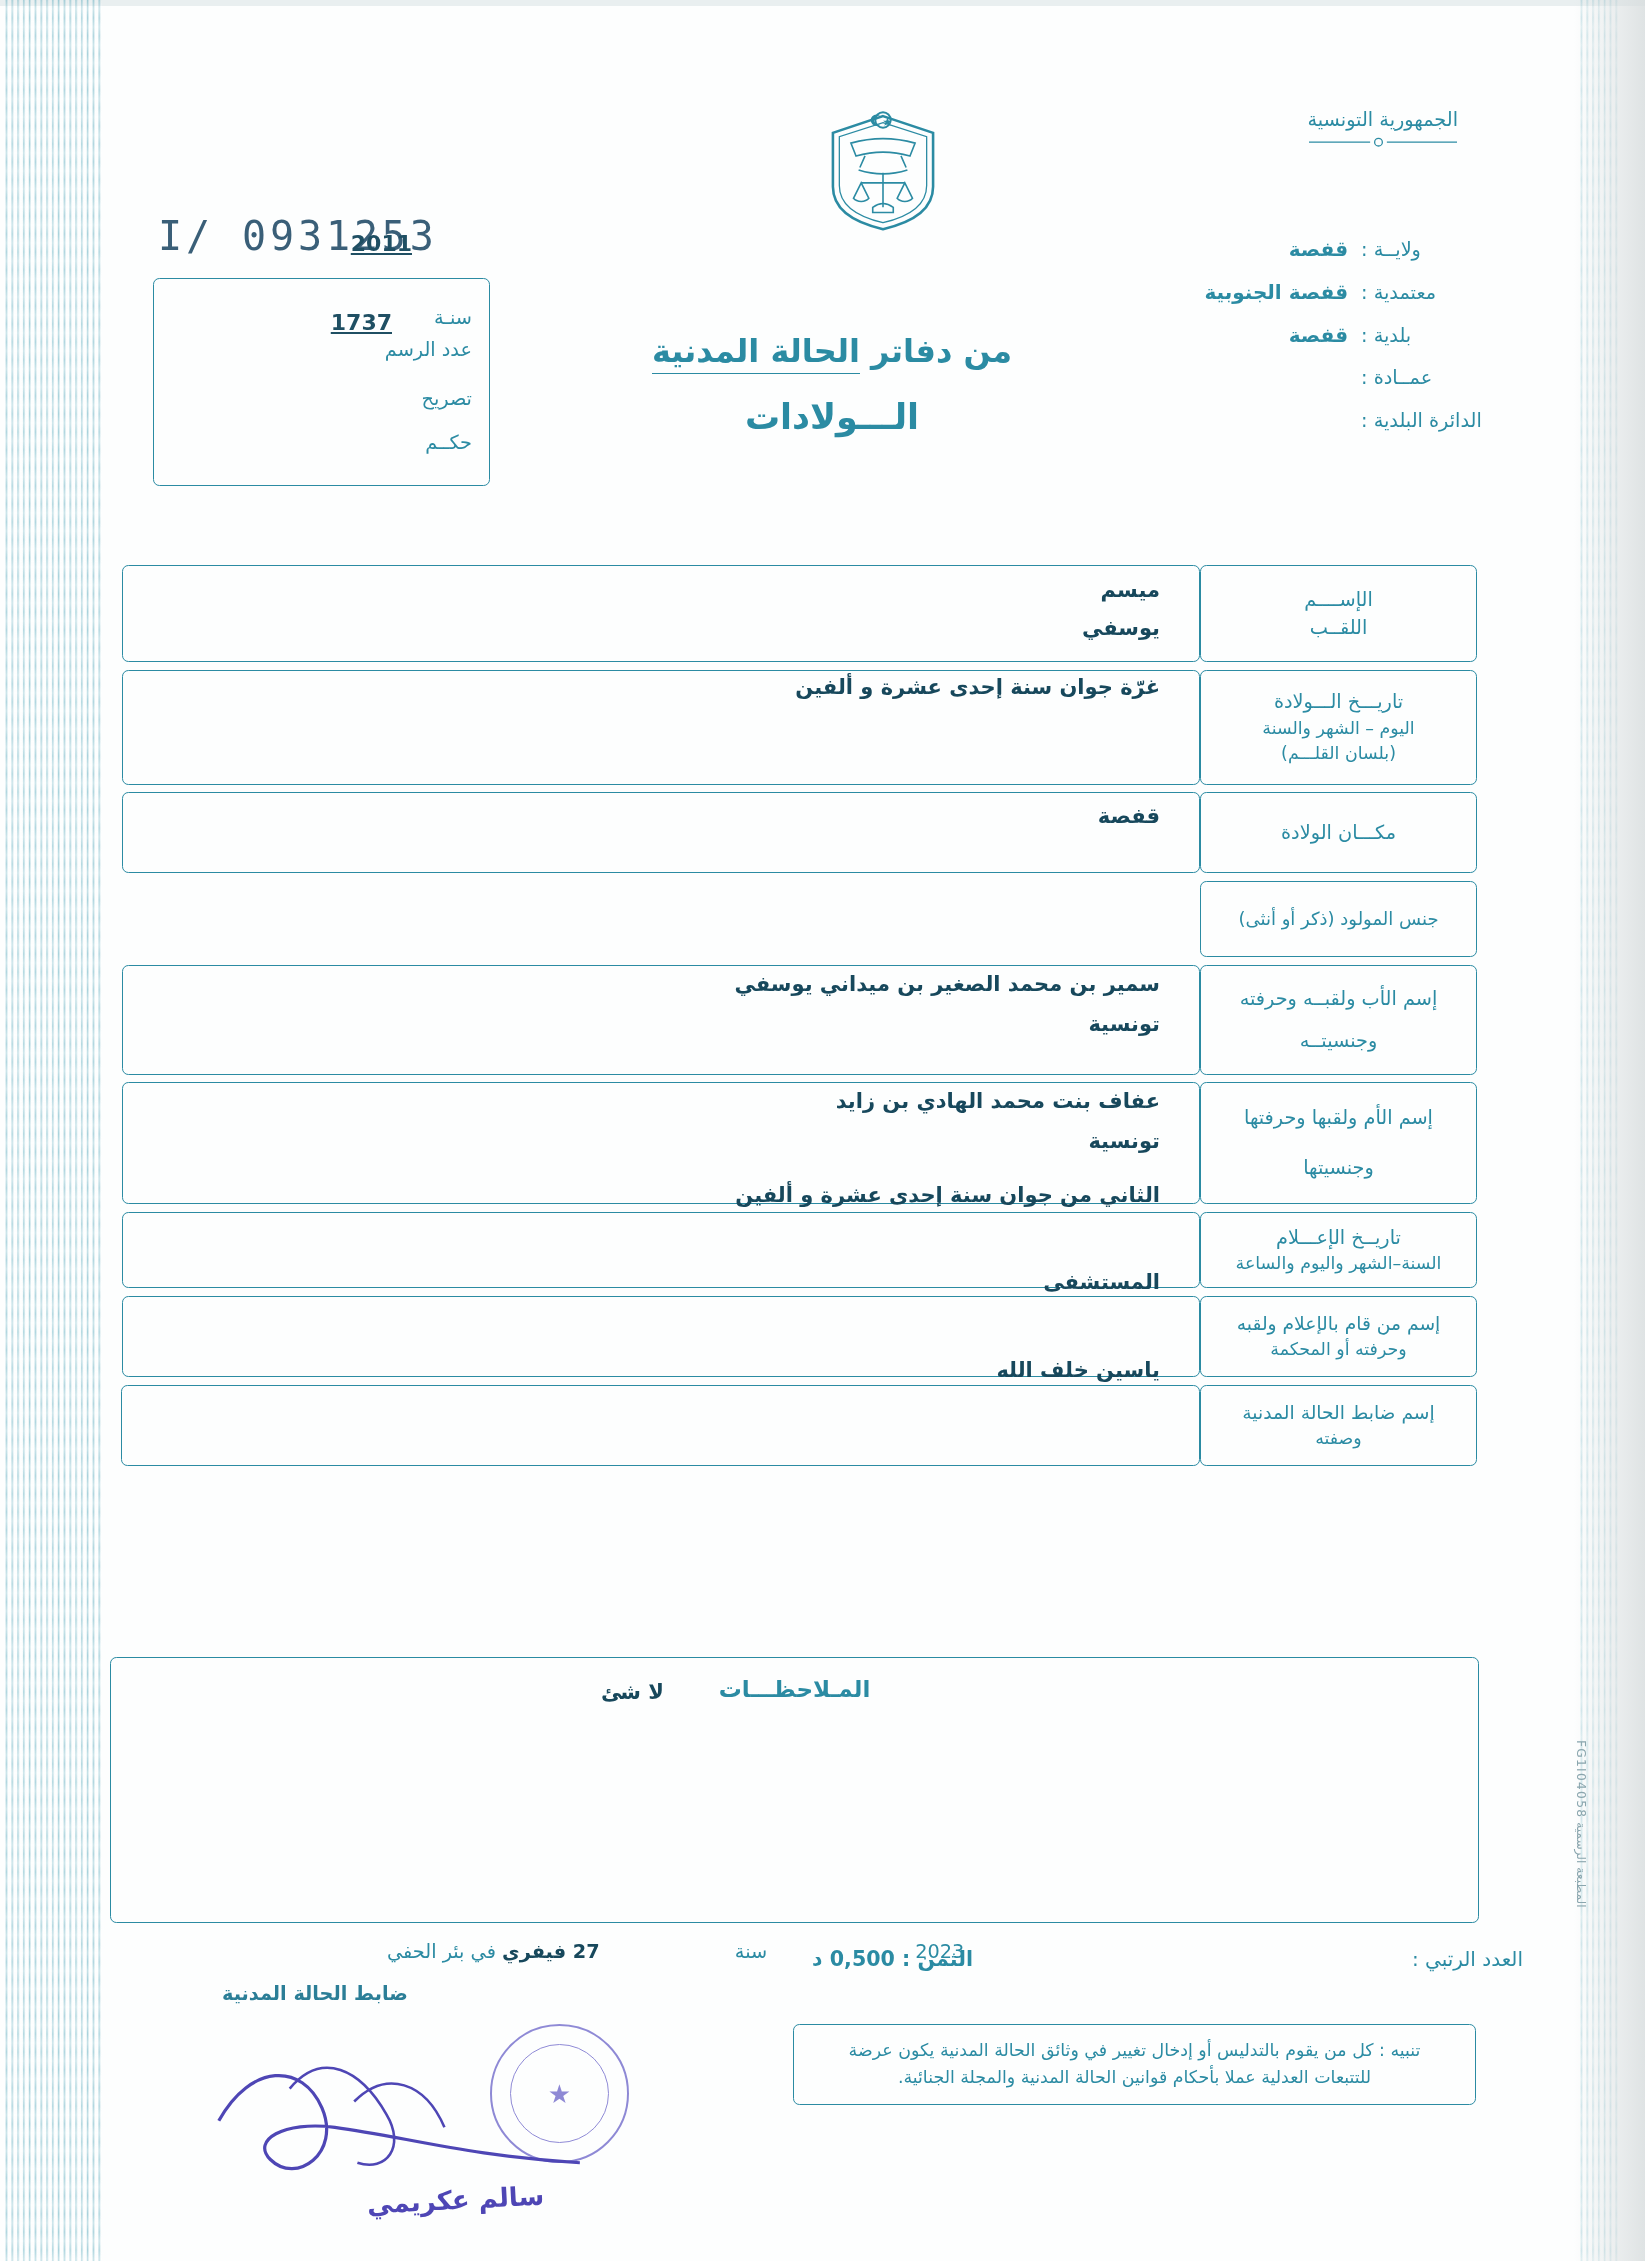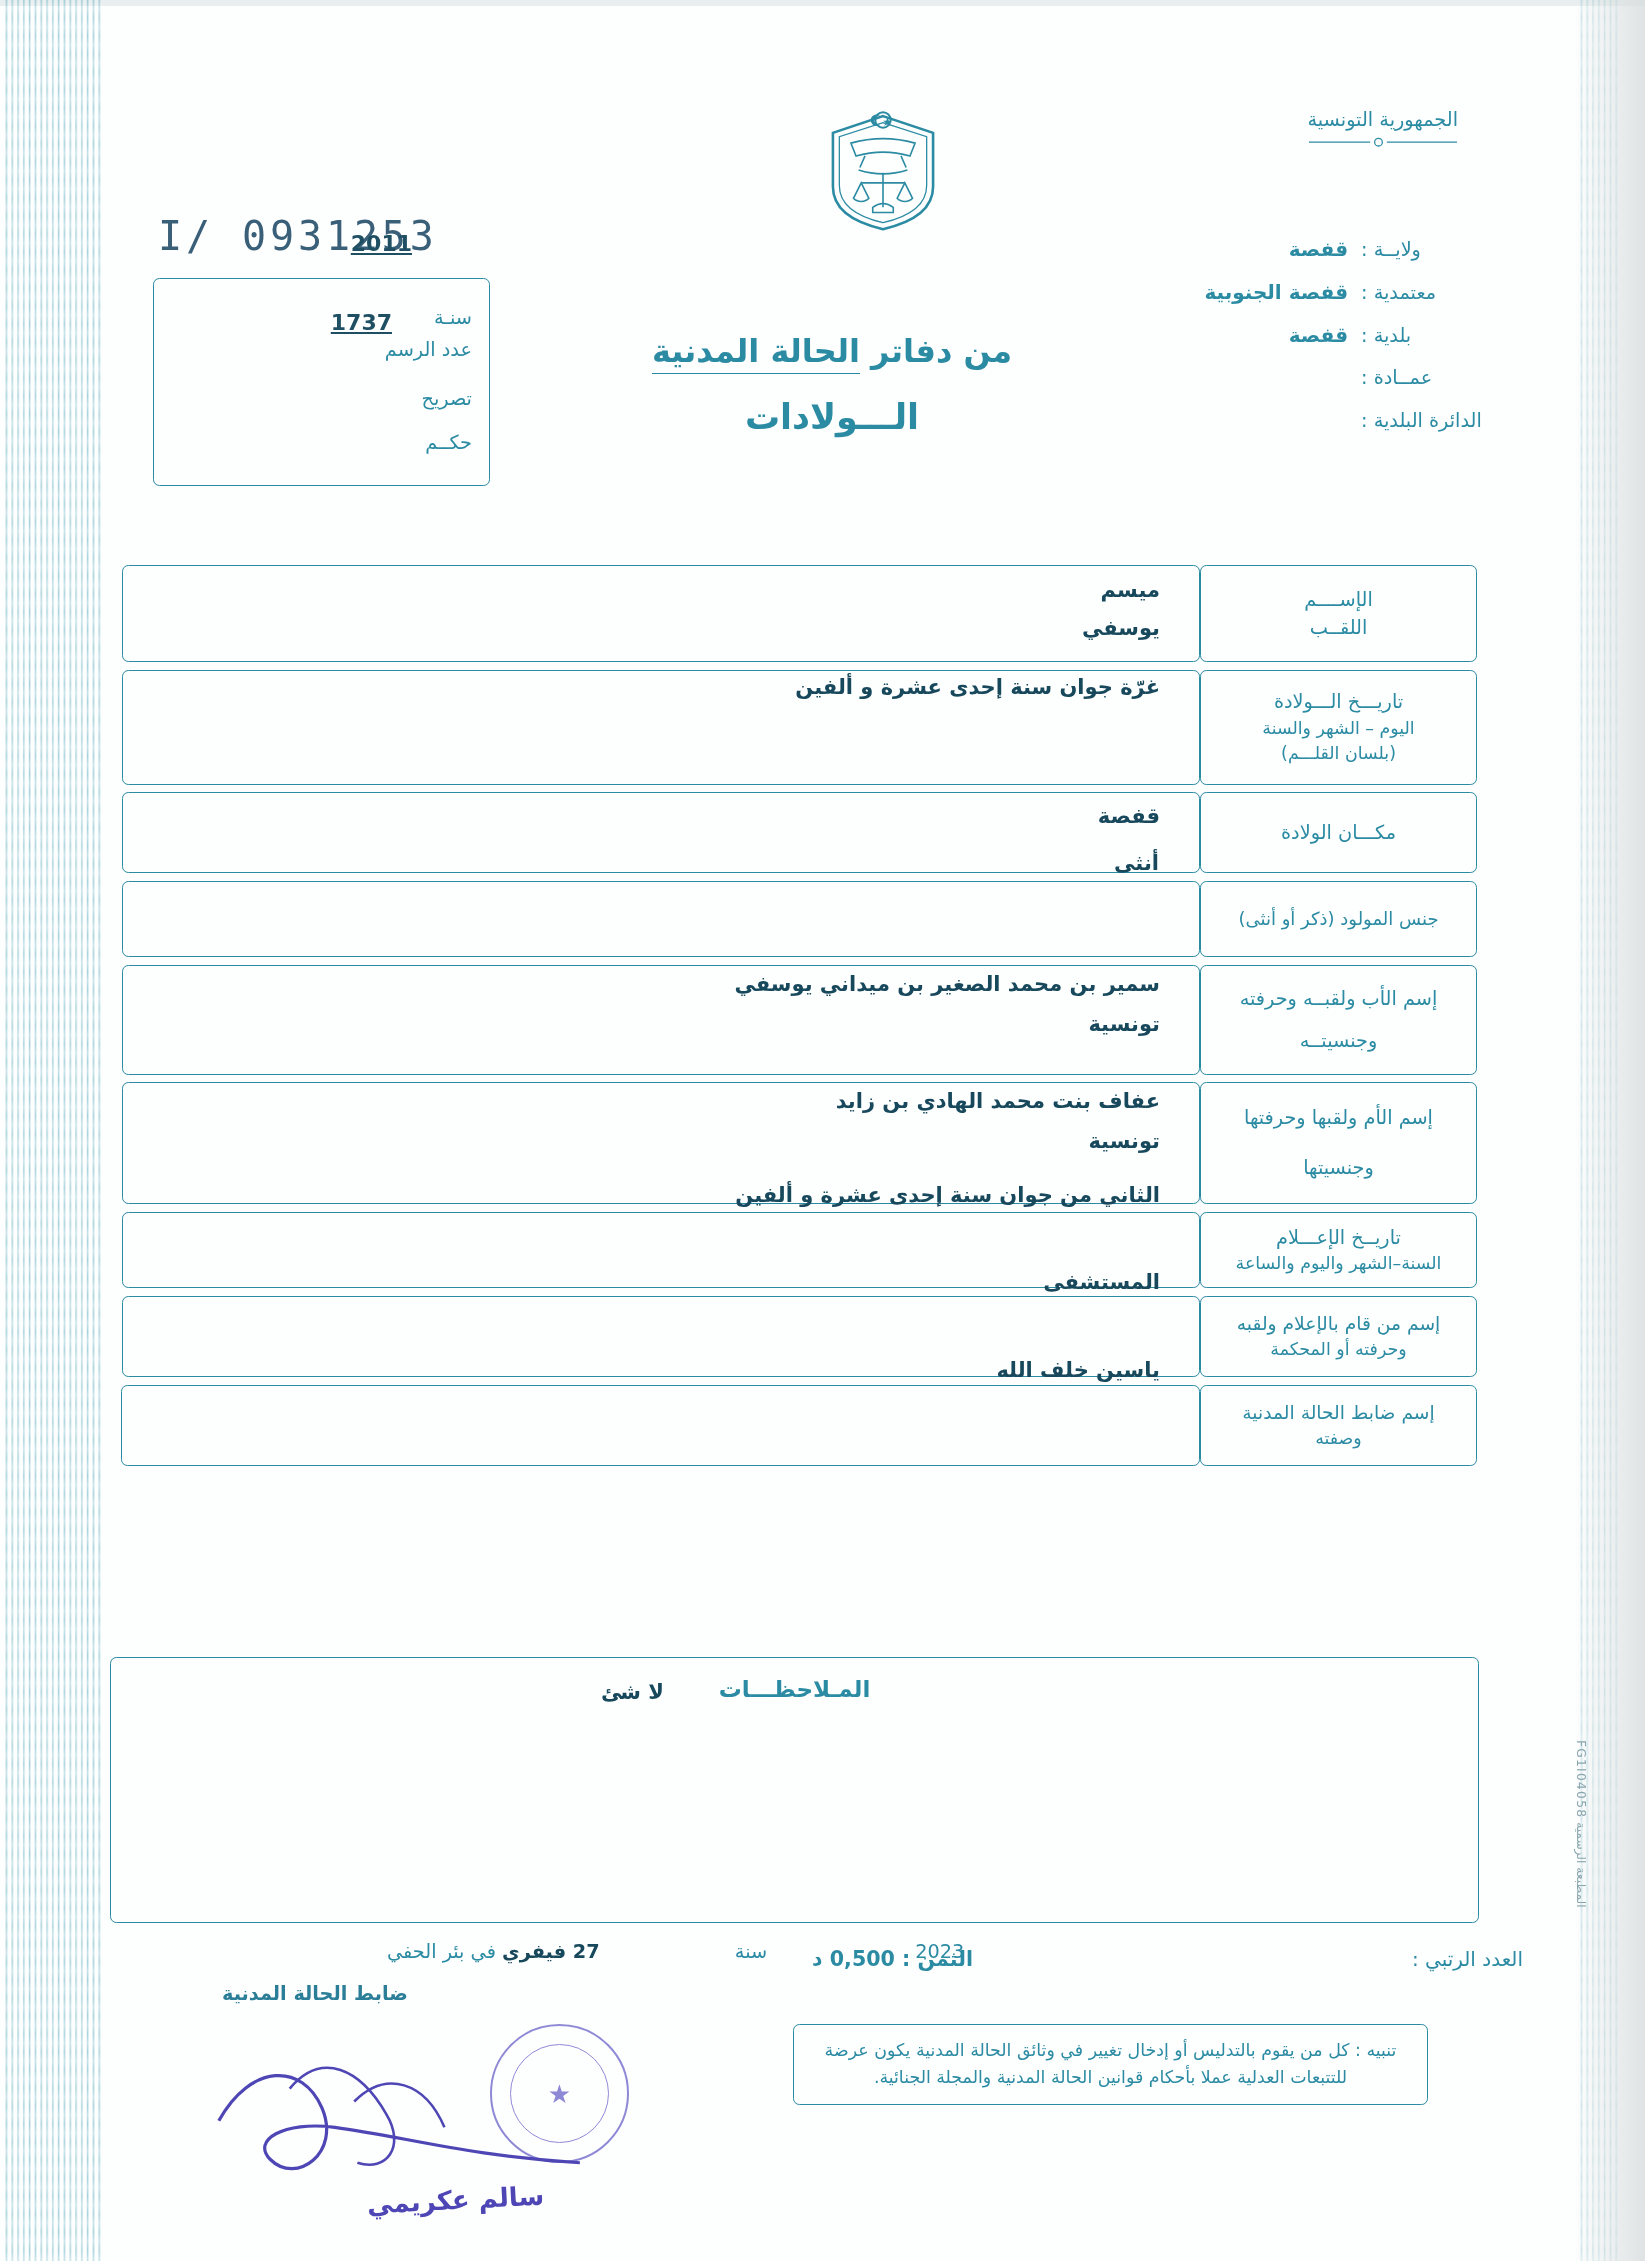--- a/index.html
+++ b/index.html
@@ -271,21 +271,21 @@
     top: 1982px;
     left: 222px;
     color: #2b7e97;
     font-size: 19.3px;
     font-weight: bold;
   }
   .warning-box {
     position: absolute;
     top: 2024px;
     left: 793px;
-    width: 635px;
+    width: 683px;
     border: 1.9px solid #2b8ba3;
     border-radius: 6.4px;
     padding: 11.6px 17px;
     box-sizing: border-box;
     color: #2b8ba3;
     font-size: 17.4px;
     line-height: 1.6;
     text-align: center;
   }
 
@@ -458,23 +458,20 @@
       </div>
       <div class="fcell-value" style="min-height:81px;">
         <div class="hand" style="top:10.3px; right:39px;">قفصة</div>
       </div>
     </div>
 
     <div class="frow">
       <div class="fcell-label" style="min-height:76px;">
         <div class="l1" style="font-size:18px;">جنس المولود (ذكر أو أنثى)</div>
       </div>
-      <div class="fcell-value" style="min-height:76px;">
-        <div class="hand" style="top:-31px; right:40px;">أنثى</div>
-      </div>
     </div>
 
     <div class="frow">
       <div class="fcell-label" style="min-height:110px;">
         <div class="l1">إسم الأب ولقبــه وحرفته</div>
         <div class="l1" style="margin-top:14px;">وجنسيتــه</div>
       </div>
       <div class="fcell-value" style="min-height:110px;">
         <div class="hand" style="top:6.4px; right:39px;">سمير بن محمد الصغير بن ميداني يوسفي</div>
         <div class="hand" style="top:46px; right:39px;">تونسية</div>

